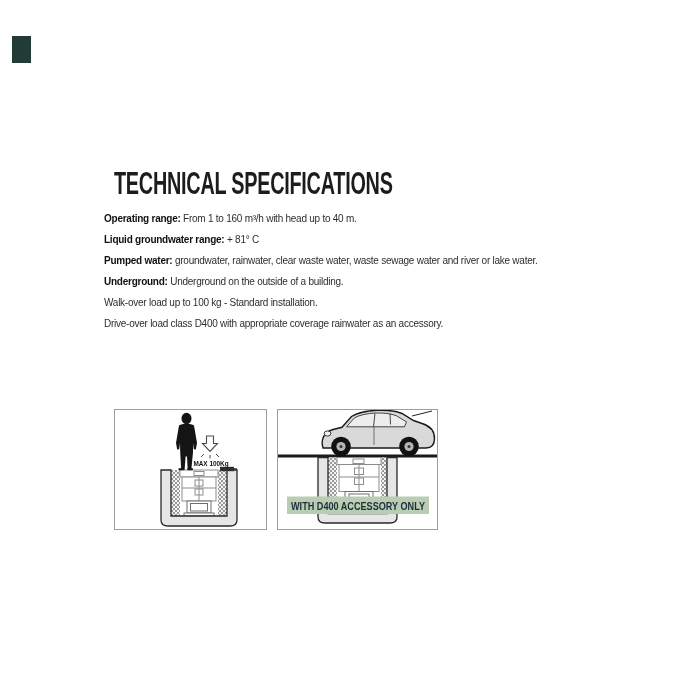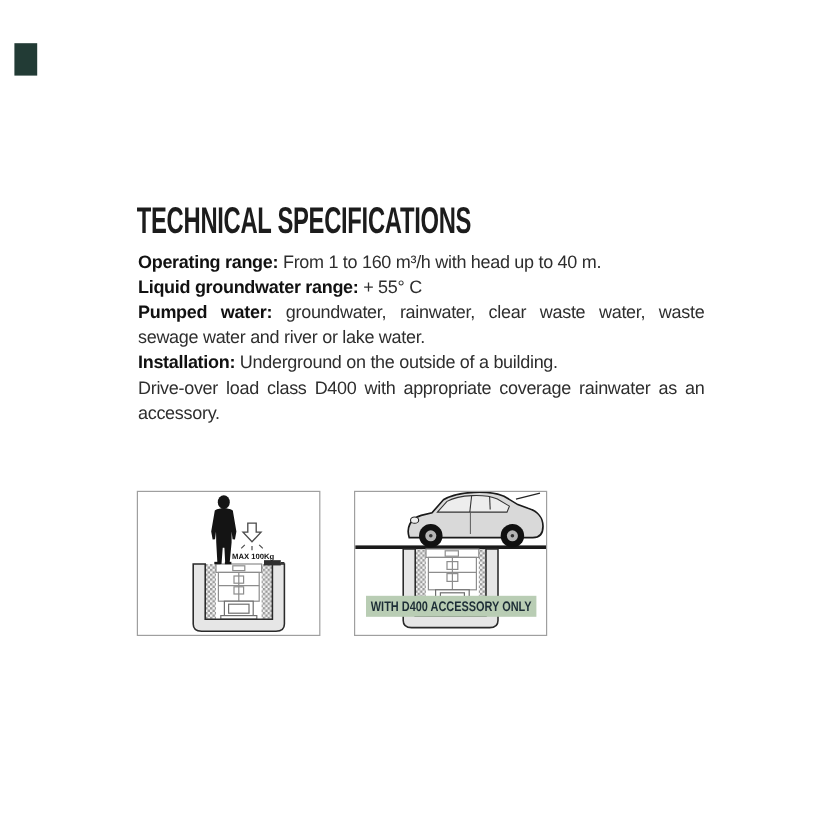--- a/index.html
+++ b/index.html
@@ -7,48 +7,49 @@
     position:relative;width:700px;height:700px;background:#ffffff;overflow:hidden;
     font-family:"Liberation Sans", sans-serif;color:#2e2e2e;
   }
   .corner-marker{position:absolute;left:12px;top:36px;width:19px;height:27px;}
   .title{
     position:absolute;left:114px;top:166px;margin:0;
     font-size:31px;font-weight:bold;color:#1c1c1c;letter-spacing:-0.4px;
     white-space:nowrap;display:inline-block;transform:scaleX(0.64);transform-origin:0 50%;
   }
   .specs{
-    position:absolute;left:115px;top:208px;width:472px;
-    font-size:15px;line-height:21px;letter-spacing:-0.25px;
+    position:absolute;left:104px;top:208px;width:472px;
+    font-size:10px;line-height:21px;letter-spacing:-0.25px;
     text-align:justify;
   }
   .specs p{margin:0;}
   .specs b{color:#111;}
   .figures{position:absolute;left:114px;top:409px;display:flex;gap:10px;}
   .figbox{
     margin:0;background:#fff;border:1px solid #9f9f9f;box-sizing:border-box;
   }
   .figbox.walkover{width:153px;height:121px;}
-  .figbox.driveover{width:161px;height:121px;margin-left:18px;}
+  .figbox.driveover{width:161px;height:121px;}
   .figbox svg{display:block;width:100%;height:100%;}
 </style>
 </head>
 <body>
 
 <div class="page">
 
   <div class="corner-marker" style="background: rgb(34, 59, 53);"></div>
 
   <h1 class="title">TECHNICAL SPECIFICATIONS</h1>
 
   <div class="specs">
     <p><b>Operating range:</b><span> From 1 to 160 m³/h with head up to 40 m.</span></p>
-    <p><b>Liquid groundwater range:</b><span> + 55° C</span></p>
+    <p><b>Liquid groundwater range:</b><span> + 81° C</span></p>
     <p><b>Pumped water:</b><span> groundwater, rainwater, clear waste water, waste sewage water and river or lake water.</span></p>
-    <p><b>Installation:</b><span> Underground on the outside of a building.</span></p>
+    <p><b>Underground:</b><span> Underground on the outside of a building.</span></p>
+    <p><b></b><span>Walk-over load up to 100 kg - Standard installation.</span></p>
     <p><b></b><span>Drive-over load class D400 with appropriate coverage rainwater as an accessory.</span></p>
   </div>
 
   <div class="figures">
 
     <figure class="figbox walkover">
       <svg viewBox="0 0 151 119">
         <defs>
           <pattern id="hatch1" width="4" height="4" patternUnits="userSpaceOnUse">
             <rect width="4" height="4" fill="#f3f3f3"></rect>

